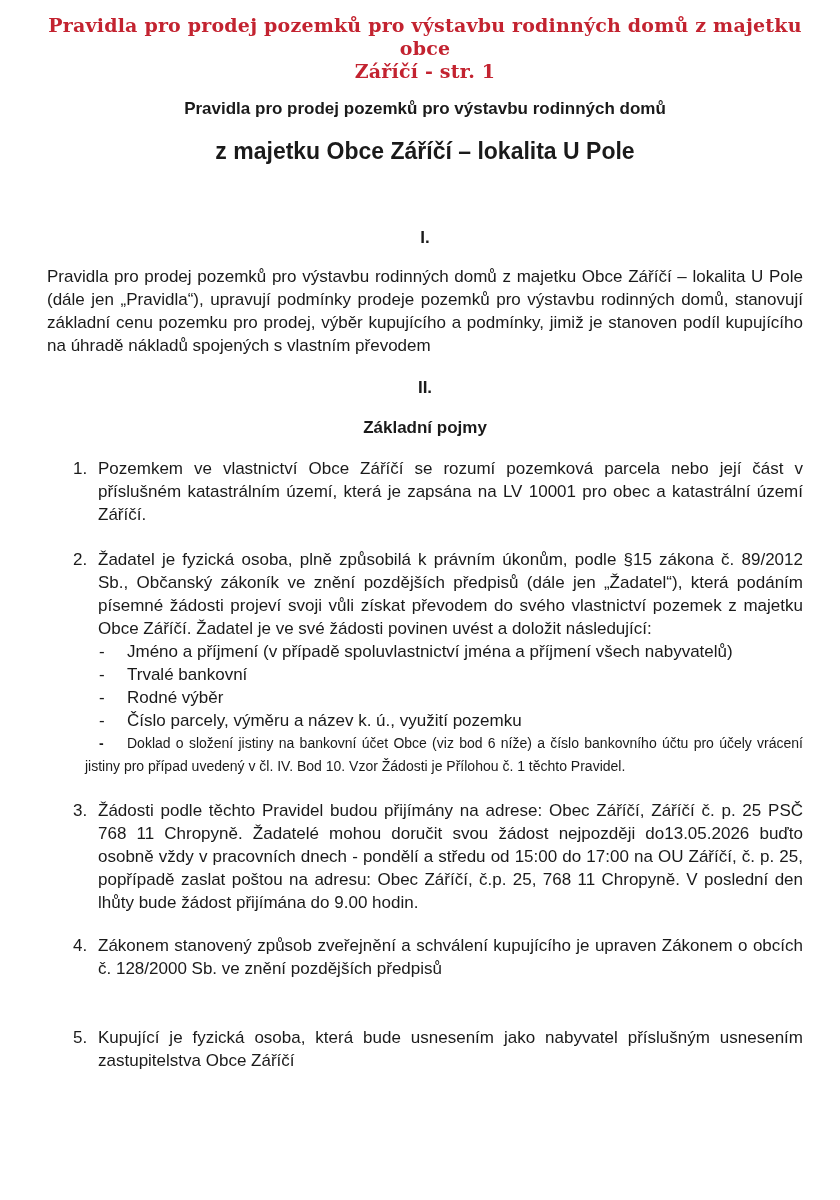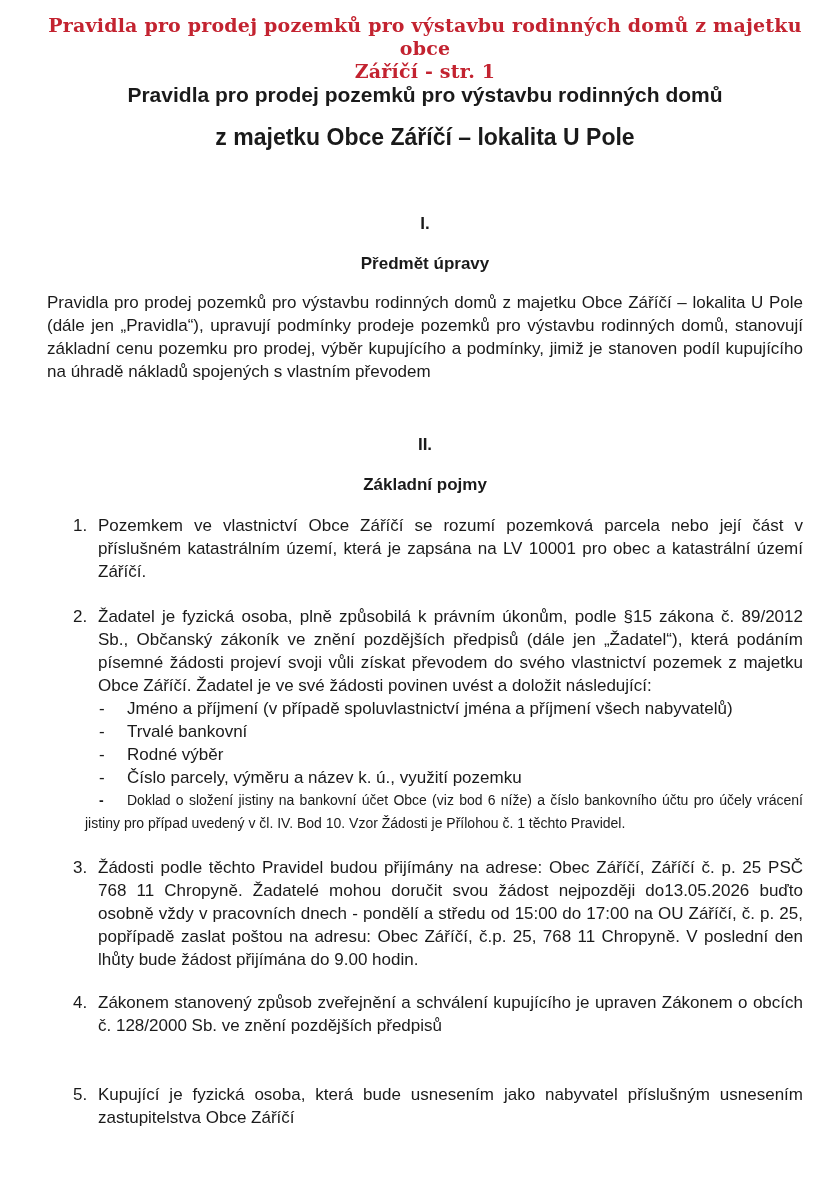--- a/index.html
+++ b/index.html
@@ -20,24 +20,24 @@
     font-family: "DejaVu Serif", serif;
     font-weight: bold;
     font-size: 19px;
     line-height: 23px;
     text-align: center;
     letter-spacing: 0.2px;
   }
 
   .doc-title {
     font-weight: bold;
-    font-size: 21px;
+    font-size: 17px;
     line-height: 21px;
     text-align: center;
-    margin-top: 1px;
+    margin-top: 15px;
   }
 
   .doc-subtitle {
     font-weight: bold;
     font-size: 23px;
     line-height: 19px;
     text-align: center;
     margin-top: 23px;
   }
 
@@ -48,21 +48,21 @@
     text-align: center;
   }
   .sec-head {
     font-weight: bold;
     font-size: 17px;
     line-height: 19px;
     text-align: center;
     margin-top: 21px;
   }
   .sec1-num { margin-top: 67px; }
-  .sec2-num { margin-top: 52px; }
+  .sec2-num { margin-top: 21px; }
 
   .para {
     font-size: 17px;
     line-height: 23px;
     text-align: justify;
     margin: 18px 0 0 0;
   }
 
   .item {
     position: relative;
@@ -117,21 +117,20 @@
   <div class="red-title">
     <div>Pravidla pro prodej pozemků pro výstavbu rodinných domů z majetku obce</div>
     <div>Záříčí - str. 1</div>
   </div>
 
   <div class="doc-title">Pravidla pro prodej pozemků pro výstavbu rodinných domů</div>
 
   <div class="doc-subtitle">z majetku Obce Záříčí – lokalita U Pole</div>
 
   <div class="sec-num sec1-num">I.</div>
-  <div class="sec-head">Předmět úpravy</div>
   <p class="para">Pravidla pro prodej pozemků pro výstavbu rodinných domů z majetku Obce Záříčí – lokalita U Pole (dále jen „Pravidla“), upravují podmínky prodeje pozemků pro výstavbu rodinných domů, stanovují základní cenu pozemku pro prodej, výběr kupujícího a podmínky, jimiž je stanoven podíl kupujícího na úhradě nákladů spojených s vlastním převodem</p>
 
   <div class="sec-num sec2-num">II.</div>
   <div class="sec-head">Základní pojmy</div>
 
   <div class="item item-1">
     <span class="num">1.</span>
     <span>Pozemkem ve vlastnictví Obce Záříčí se rozumí pozemková parcela nebo její část v příslušném katastrálním území, která je zapsána na LV 10001 pro obec a katastrální území Záříčí.</span>
   </div>
 

